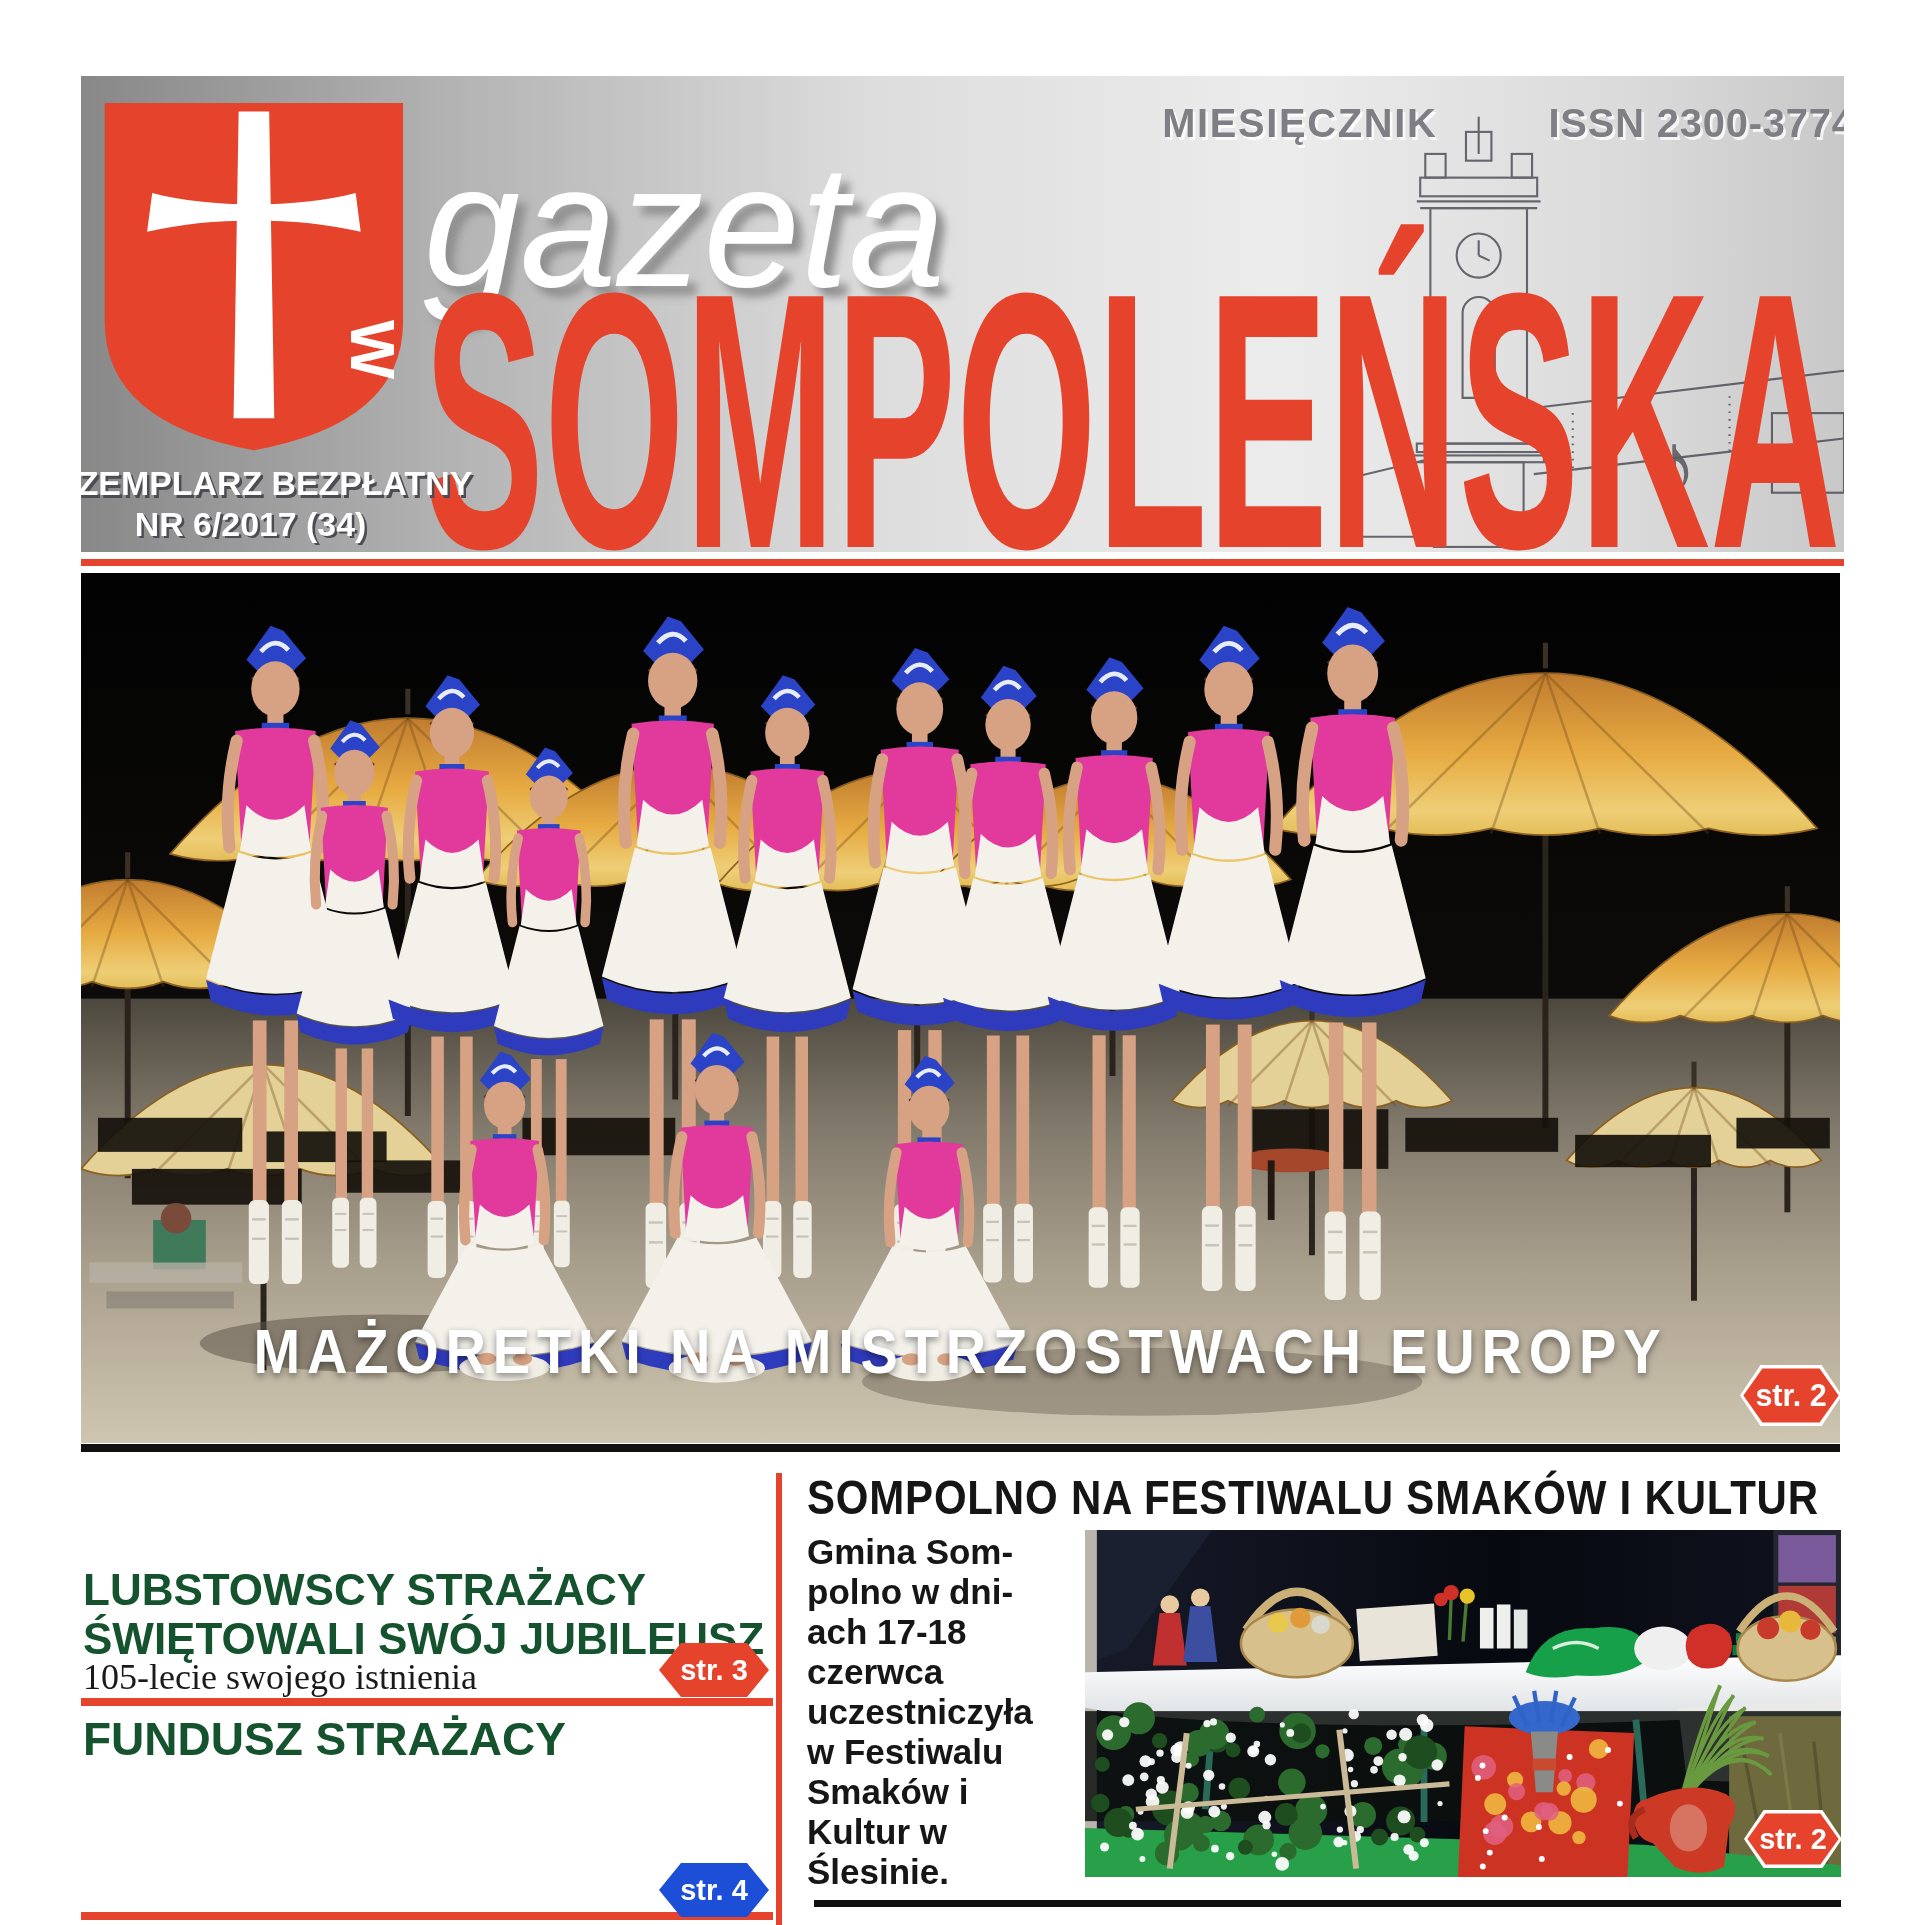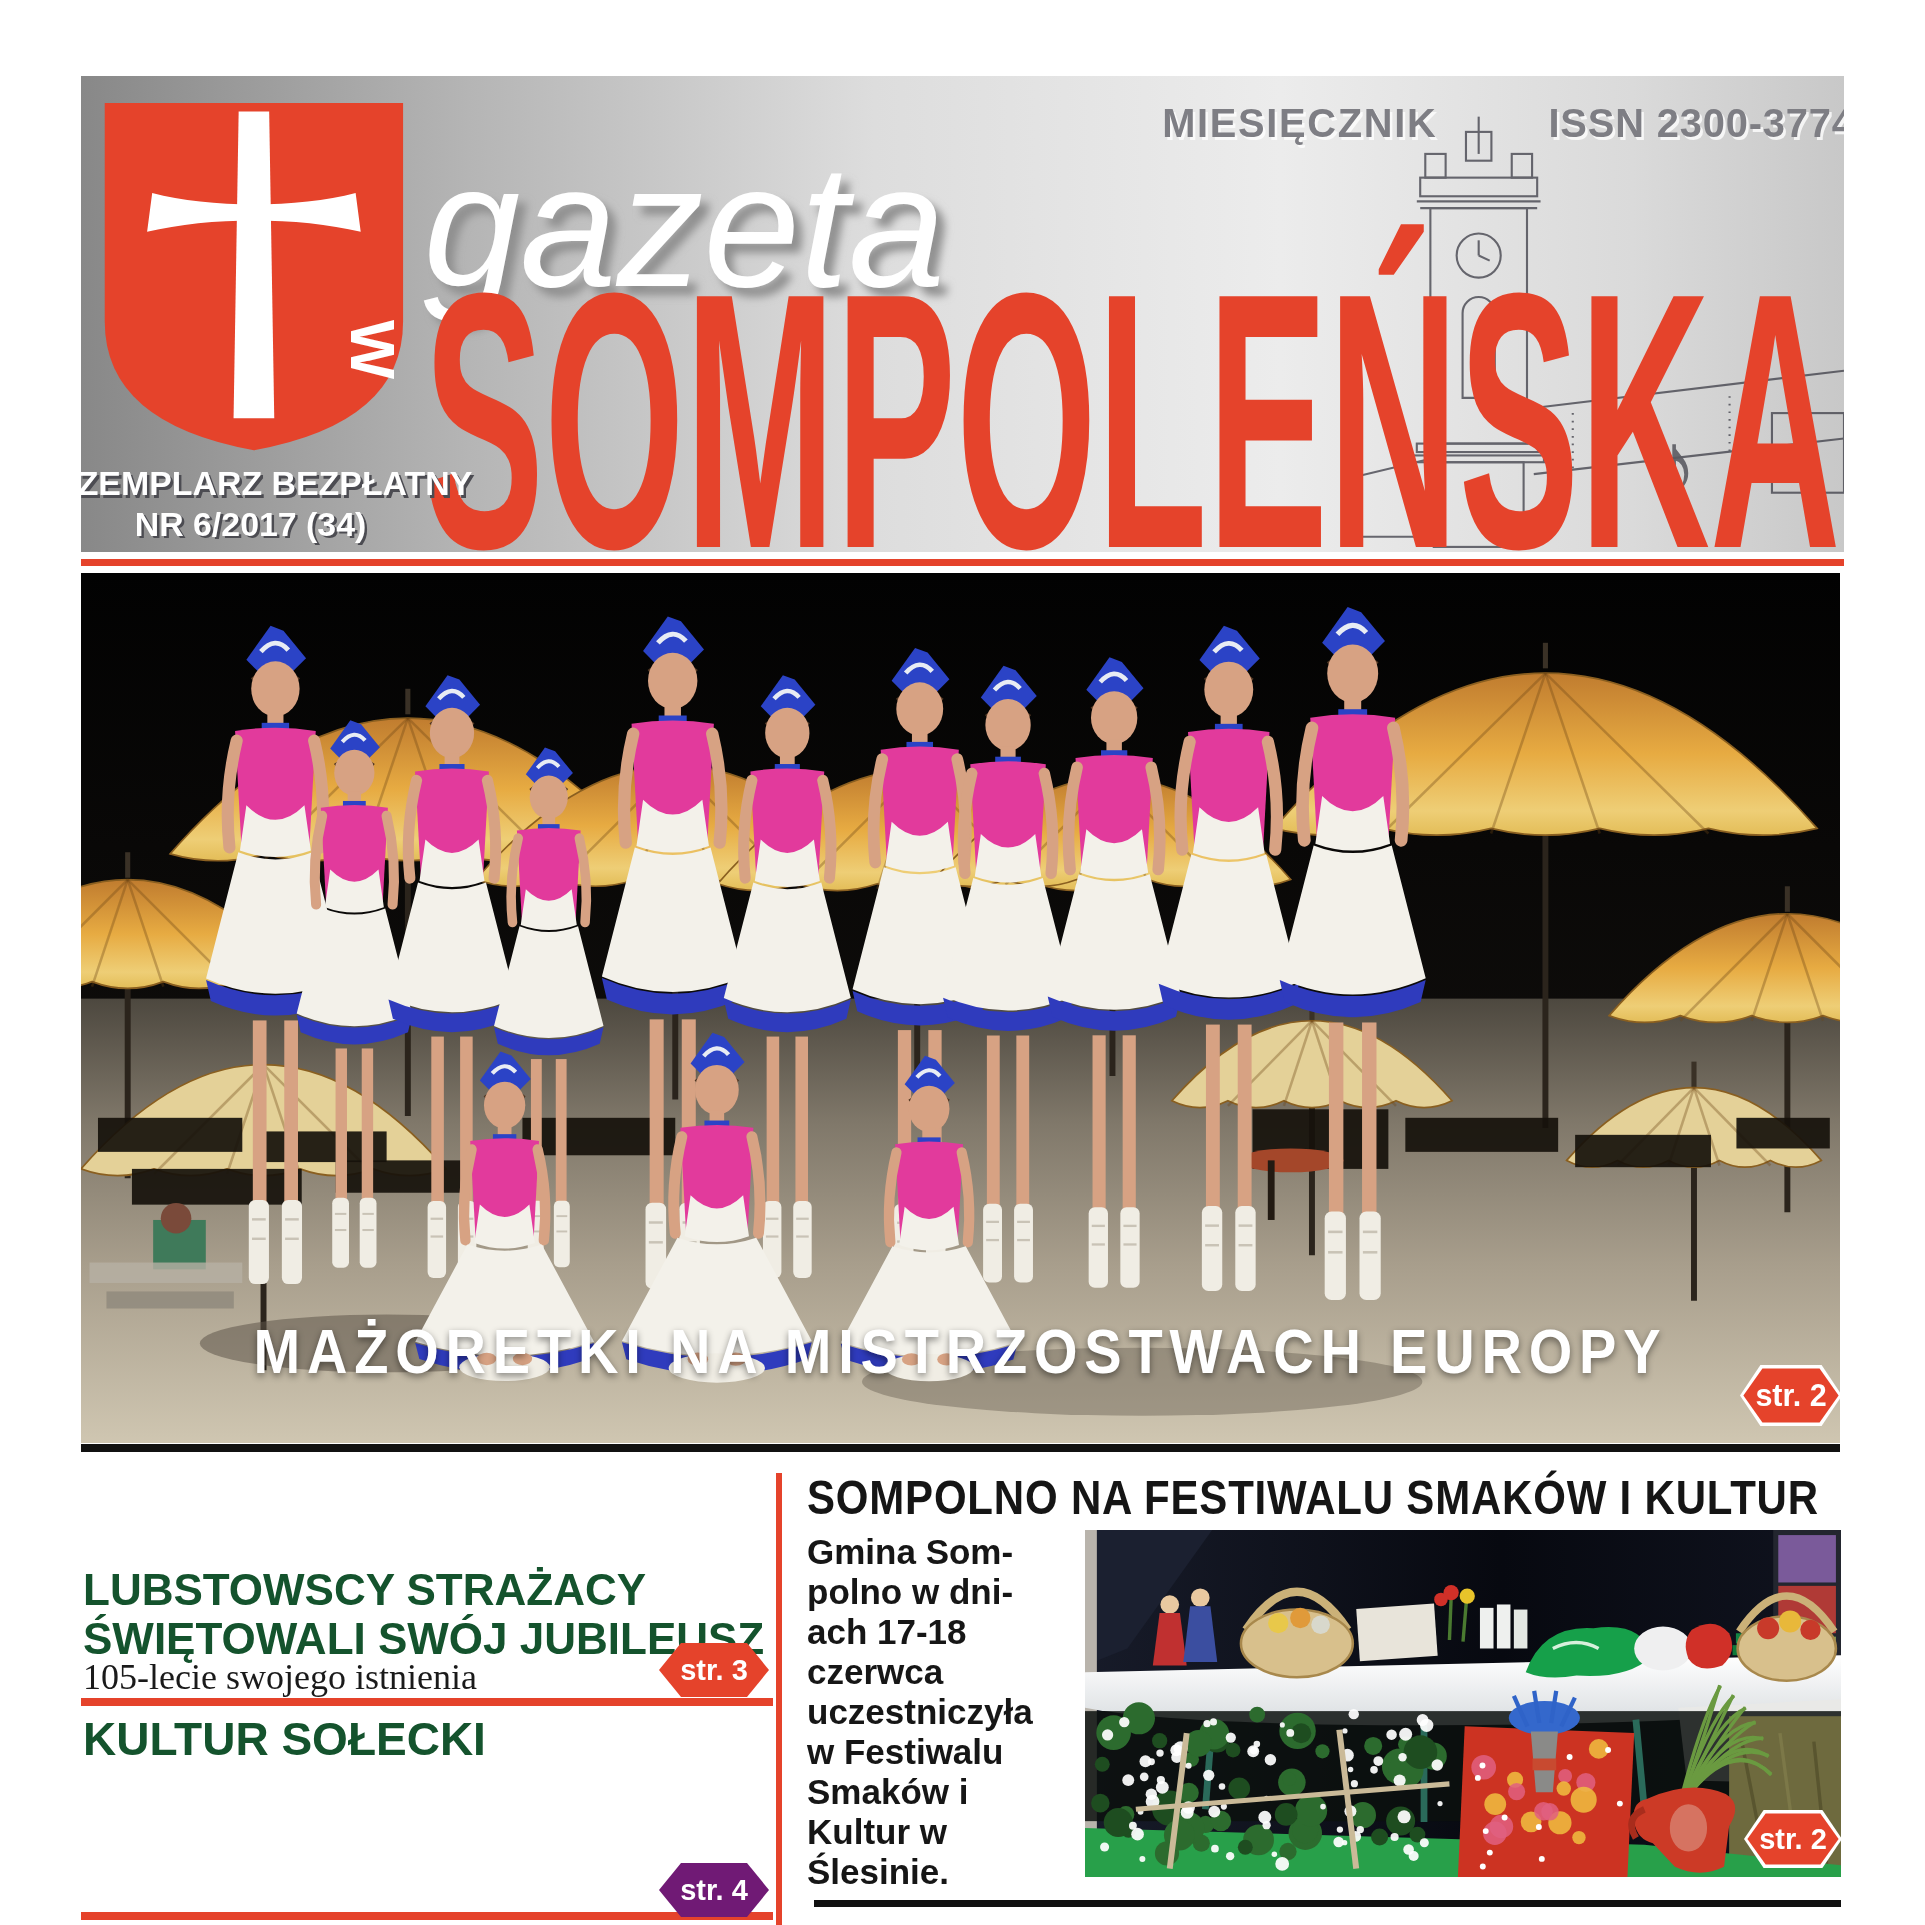--- a/index.html
+++ b/index.html
@@ -537,22 +537,22 @@
 
 
   <div class="abs h-black" style="left:83px;top:1565px;">LUBSTOWSCY STRAŻACY</div>
   <div class="abs h-black" style="left:83px;top:1614px;">ŚWIĘTOWALI SWÓJ JUBILEUSZ</div>
   <div class="abs serif" style="left:83px;top:1656px;font-size:36px;">105-lecie swojego istnienia</div>
   <div class="abs badge" style="left:659px;top:1643px;width:110px;height:54px;line-height:54px;font-size:29px;background:#e5432b;">
     <span>str. 3</span>
   </div>
   <div class="abs rule-red" style="left:81px;top:1698px;width:692px;height:7.6px;"></div>
 
-  <div class="abs h-black" style="left:83px;top:1715px;font-size:46px;">KULTUR SOŁECKI</div>
-  <div class="abs badge" style="left:659px;top:1863px;width:110px;height:54px;line-height:54px;font-size:29px;background:#701a75;z-index:3;">
+  <div class="abs h-black" style="left:83px;top:1715px;font-size:46px;">FUNDUSZ STRAŻACY</div>
+  <div class="abs badge" style="left:659px;top:1863px;width:110px;height:54px;line-height:54px;font-size:29px;background:#1d4ed8;z-index:3;">
     <span>str. 4</span>
   </div>
   <div class="abs rule-red" style="left:81px;top:1912px;width:692px;height:7.6px;"></div>
 
   <div class="abs vdivider"></div>
 
   <div class="abs fest-headline">SOMPOLNO NA FESTIWALU SMAKÓW I KULTUR</div>
 
   <div class="abs fest-body" style="left:807px;top:1532px;width:271px;">
     <div>Gmina Som-</div>

